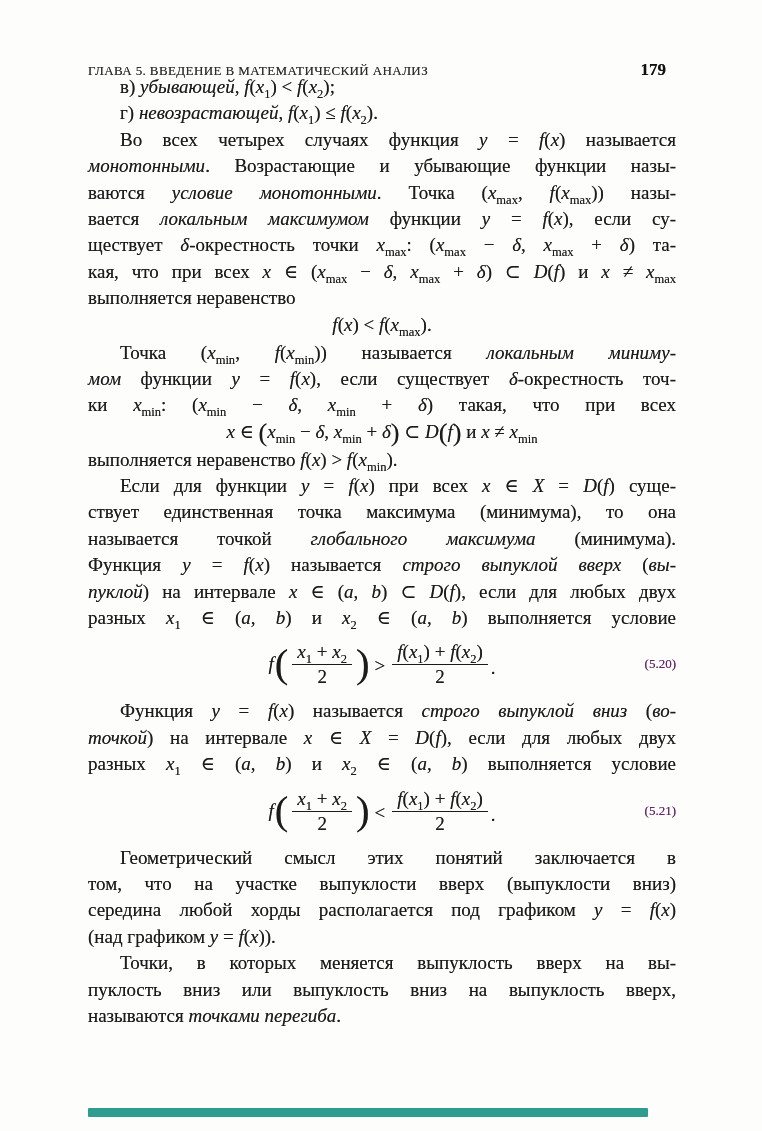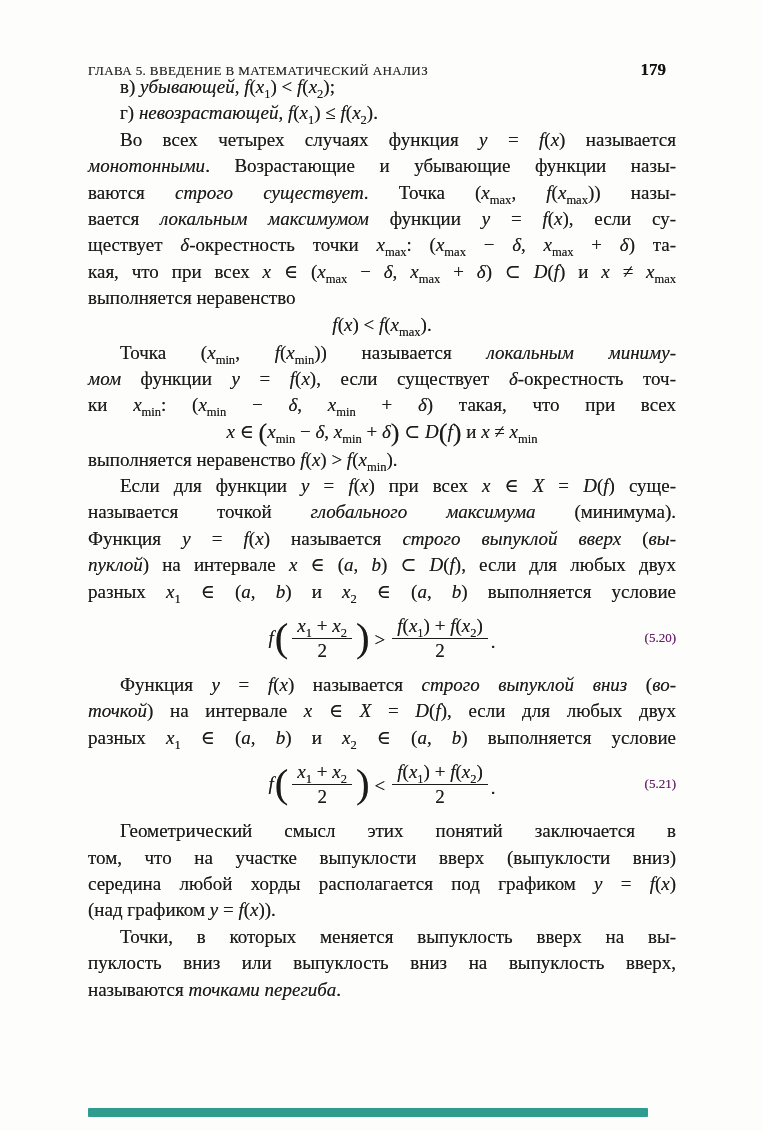--- a/index.html
+++ b/index.html
@@ -60,32 +60,33 @@
   <div class="running-head">
     <span class="chapter">ГЛАВА 5. ВВЕДЕНИЕ В МАТЕМАТИЧЕСКИЙ АНАЛИЗ</span>
     <span class="pageno">179</span>
   </div>
 
   <div class="column">
     <div class="line ind"><span class="sr">в) </span><span class="si">убывающей</span><span class="sr">, </span><span class="sm">f</span><span class="sr">(</span><span class="sm">x</span><sub>1</sub><span class="sr">) &lt; </span><span class="sm">f</span><span class="sr">(</span><span class="sm">x</span><sub>2</sub><span class="sr">);</span></div>
     <div class="line ind"><span class="sr">г) </span><span class="si">невозрастающей</span><span class="sr">, </span><span class="sm">f</span><span class="sr">(</span><span class="sm">x</span><sub>1</sub><span class="sr">) ≤ </span><span class="sm">f</span><span class="sr">(</span><span class="sm">x</span><sub>2</sub><span class="sr">).</span></div>
     <div class="line ind j"><span class="sr">Во всех четырех случаях функция </span><span class="sm">y</span><span class="sr"> = </span><span class="sm">f</span><span class="sr">(</span><span class="sm">x</span><span class="sr">) называется</span></div>
     <div class="line j"><span class="si">монотонными</span><span class="sr">. Возрастающие и убывающие функции назы-</span></div>
-    <div class="line j"><span class="sr">ваются </span><span class="si">строго существует</span><span class="sr">. Точка (</span><span class="sm">x</span><sub>max</sub><span class="sr">, </span><span class="sm">f</span><span class="sr">(</span><span class="sm">x</span><sub>max</sub><span class="sr">)) назы-</span></div>
+    <div class="line j"><span class="sr">ваются </span><span class="si">условие монотонными</span><span class="sr">. Точка (</span><span class="sm">x</span><sub>max</sub><span class="sr">, </span><span class="sm">f</span><span class="sr">(</span><span class="sm">x</span><sub>max</sub><span class="sr">)) назы-</span></div>
     <div class="line j"><span class="sr">вается </span><span class="si">локальным максимумом</span><span class="sr"> функции </span><span class="sm">y</span><span class="sr"> = </span><span class="sm">f</span><span class="sr">(</span><span class="sm">x</span><span class="sr">), если су-</span></div>
     <div class="line j"><span class="sr">ществует </span><span class="sm">δ</span><span class="sr">-окрестность точки </span><span class="sm">x</span><sub>max</sub><span class="sr">: (</span><span class="sm">x</span><sub>max</sub><span class="sr"> − </span><span class="sm">δ</span><span class="sr">, </span><span class="sm">x</span><sub>max</sub><span class="sr"> + </span><span class="sm">δ</span><span class="sr">) та-</span></div>
     <div class="line j"><span class="sr">кая, что при всех </span><span class="sm">x</span><span class="sr"> ∈ (</span><span class="sm">x</span><sub>max</sub><span class="sr"> − </span><span class="sm">δ</span><span class="sr">, </span><span class="sm">x</span><sub>max</sub><span class="sr"> + </span><span class="sm">δ</span><span class="sr">) ⊂ </span><span class="sm">D</span><span class="sr">(</span><span class="sm">f</span><span class="sr">) и </span><span class="sm">x</span><span class="sr"> ≠ </span><span class="sm">x</span><sub>max</sub></div>
     <div class="line"><span class="sr">выполняется неравенство</span></div>
     <div class="line centered"><span class="sm">f</span><span class="sr">(</span><span class="sm">x</span><span class="sr">) &lt; </span><span class="sm">f</span><span class="sr">(</span><span class="sm">x</span><sub>max</sub><span class="sr">).</span></div>
     <div class="line ind j"><span class="sr">Точка (</span><span class="sm">x</span><sub>min</sub><span class="sr">, </span><span class="sm">f</span><span class="sr">(</span><span class="sm">x</span><sub>min</sub><span class="sr">)) называется </span><span class="si">локальным миниму-</span></div>
     <div class="line j"><span class="si">мом</span><span class="sr"> функции </span><span class="sm">y</span><span class="sr"> = </span><span class="sm">f</span><span class="sr">(</span><span class="sm">x</span><span class="sr">), если существует </span><span class="sm">δ</span><span class="sr">-окрестность точ-</span></div>
     <div class="line j"><span class="sr">ки </span><span class="sm">x</span><sub>min</sub><span class="sr">: (</span><span class="sm">x</span><sub>min</sub><span class="sr"> − </span><span class="sm">δ</span><span class="sr">, </span><span class="sm">x</span><sub>min</sub><span class="sr"> + </span><span class="sm">δ</span><span class="sr">) такая, что при всех</span></div>
     <div class="line centered"><span class="sm">x</span><span class="sr"> ∈ </span><span class="sb">(</span><span class="sm">x</span><sub>min</sub><span class="sr"> − </span><span class="sm">δ</span><span class="sr">, </span><span class="sm">x</span><sub>min</sub><span class="sr"> + </span><span class="sm">δ</span><span class="sb">)</span><span class="sr"> ⊂ </span><span class="sm">D</span><span class="sb">(</span><span class="sm">f</span><span class="sb">)</span><span class="sr"> и </span><span class="sm">x</span><span class="sr"> ≠ </span><span class="sm">x</span><sub>min</sub></div>
     <div class="line"><span class="sr">выполняется неравенство </span><span class="sm">f</span><span class="sr">(</span><span class="sm">x</span><span class="sr">) &gt; </span><span class="sm">f</span><span class="sr">(</span><span class="sm">x</span><sub>min</sub><span class="sr">).</span></div>
     <div class="line ind j"><span class="sr">Если для функции </span><span class="sm">y</span><span class="sr"> = </span><span class="sm">f</span><span class="sr">(</span><span class="sm">x</span><span class="sr">) при всех </span><span class="sm">x</span><span class="sr"> ∈ </span><span class="sm">X</span><span class="sr"> = </span><span class="sm">D</span><span class="sr">(</span><span class="sm">f</span><span class="sr">) суще-</span></div>
+    <div class="line j"><span class="sr">ствует единственная точка максимума (минимума), то она</span></div>
     <div class="line j"><span class="sr">называется точкой </span><span class="si">глобального максимума</span><span class="sr"> (минимума).</span></div>
     <div class="line j"><span class="sr">Функция </span><span class="sm">y</span><span class="sr"> = </span><span class="sm">f</span><span class="sr">(</span><span class="sm">x</span><span class="sr">) называется </span><span class="si">строго выпуклой вверх</span><span class="sr"> (</span><span class="si">вы-</span></div>
     <div class="line j"><span class="si">пуклой</span><span class="sr">) на интервале </span><span class="sm">x</span><span class="sr"> ∈ (</span><span class="sm">a</span><span class="sr">, </span><span class="sm">b</span><span class="sr">) ⊂ </span><span class="sm">D</span><span class="sr">(</span><span class="sm">f</span><span class="sr">), если для любых двух</span></div>
     <div class="line j"><span class="sr">разных </span><span class="sm">x</span><sub>1</sub><span class="sr"> ∈ (</span><span class="sm">a</span><span class="sr">, </span><span class="sm">b</span><span class="sr">) и </span><span class="sm">x</span><sub>2</sub><span class="sr"> ∈ (</span><span class="sm">a</span><span class="sr">, </span><span class="sm">b</span><span class="sr">) выполняется условие</span></div>
 
     <div class="display-formula">
       <span class="eq-body">
         <span class="mi">f</span>
         <span class="bigp">(</span>
         <span class="frac">

